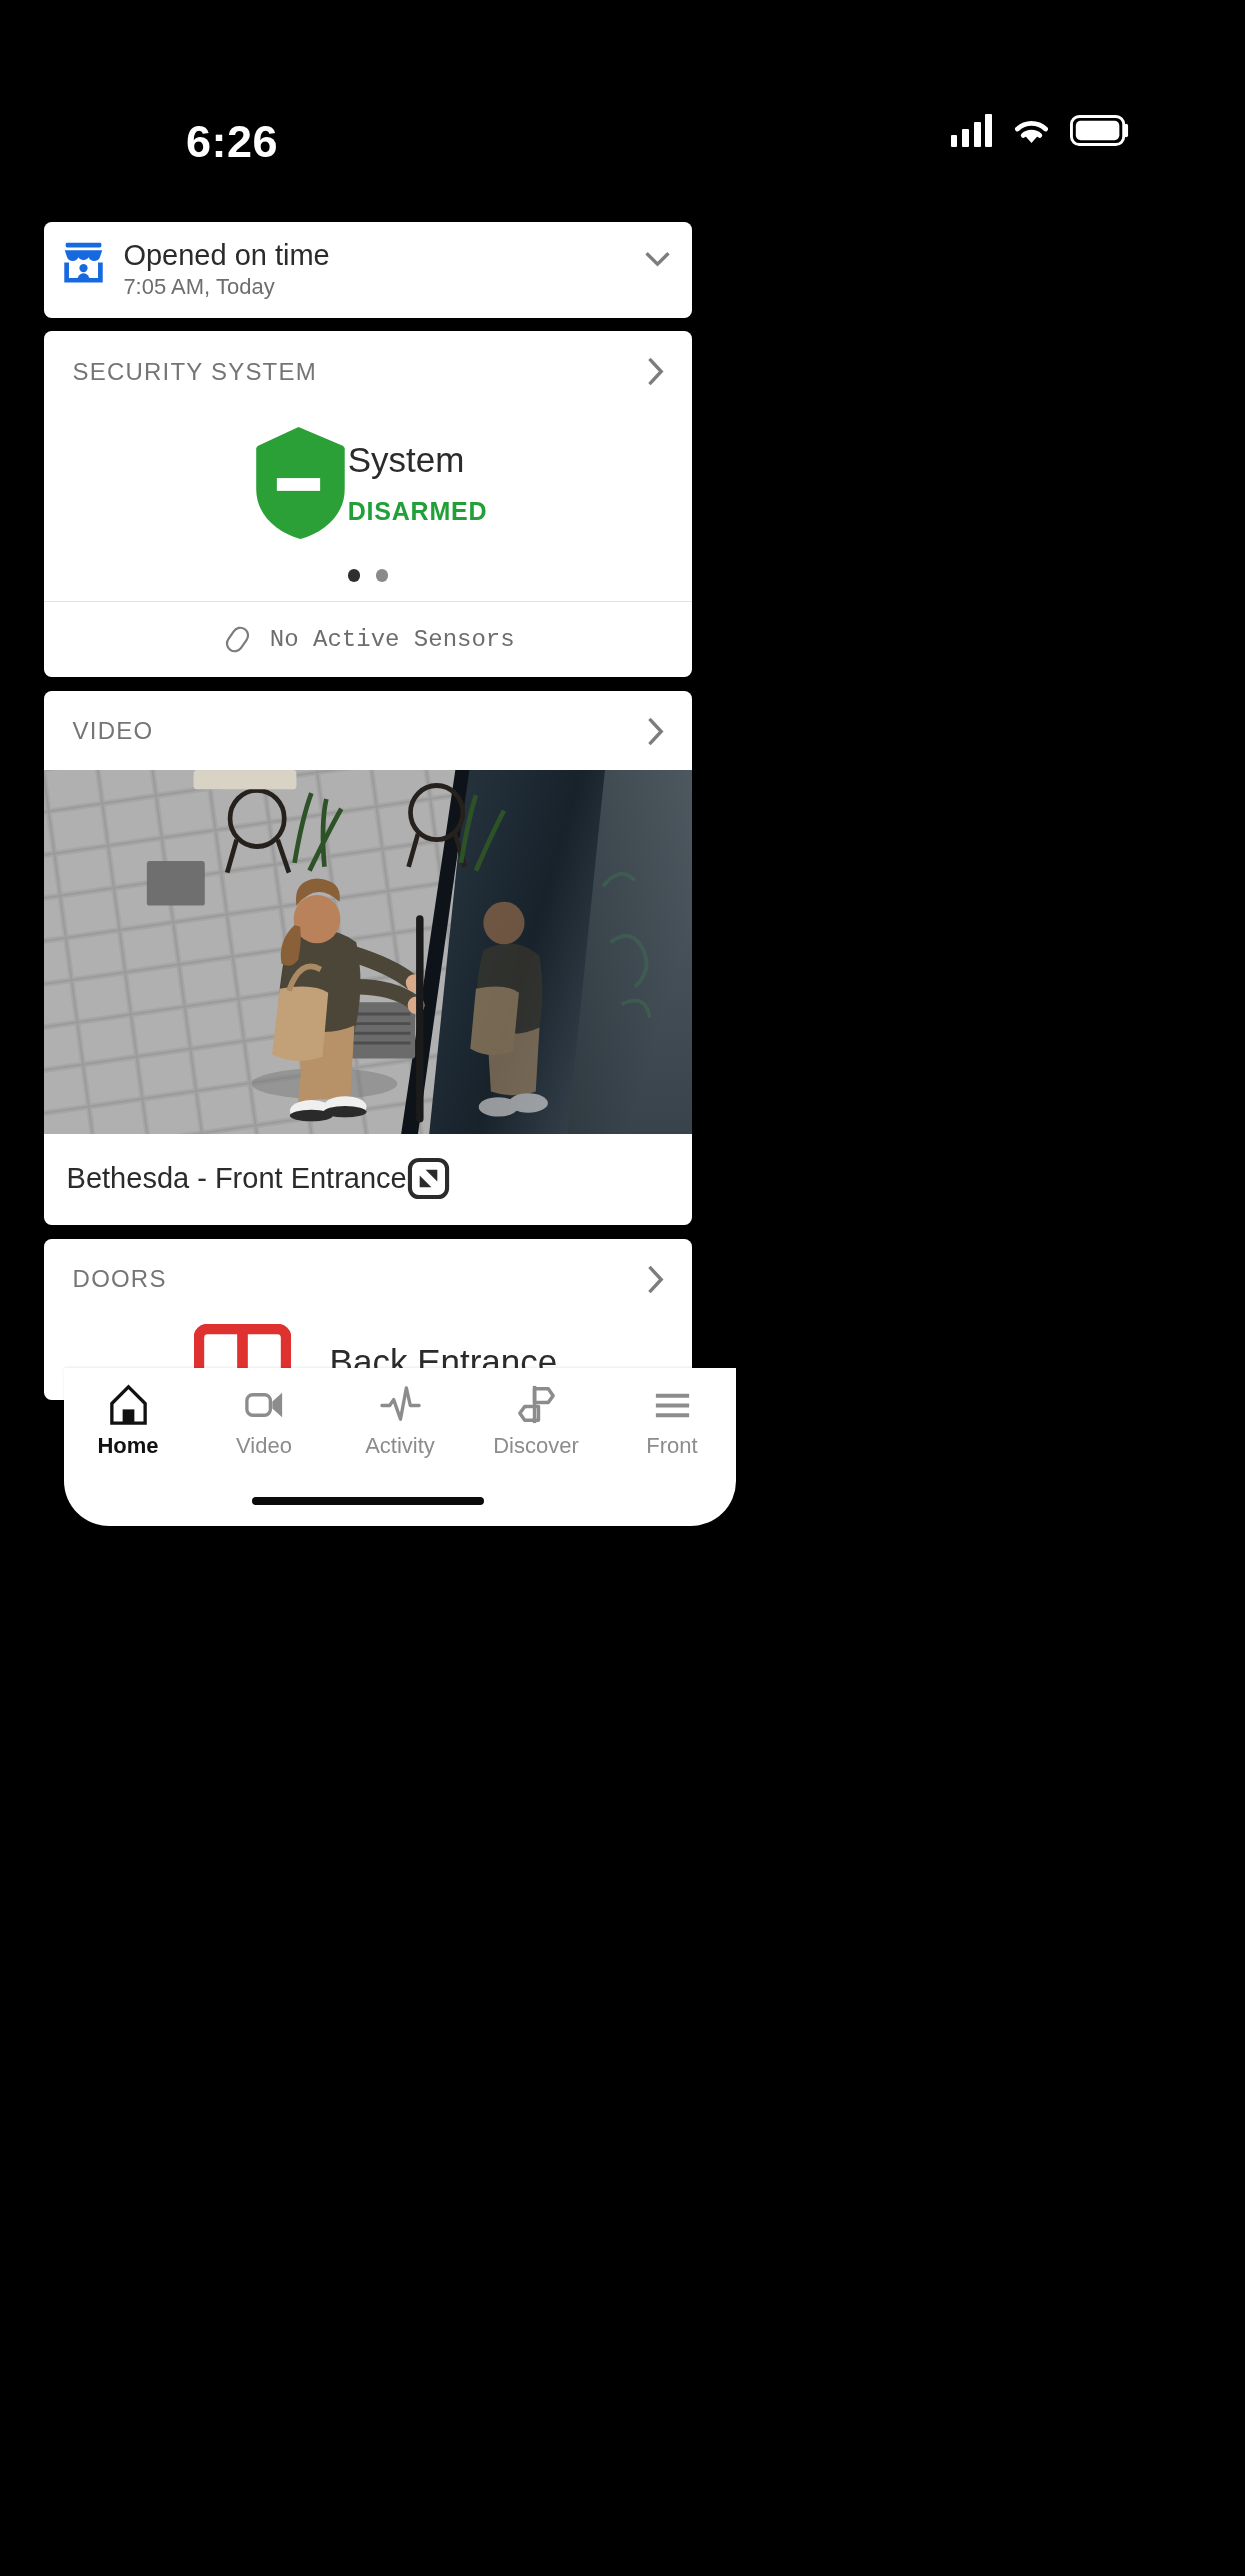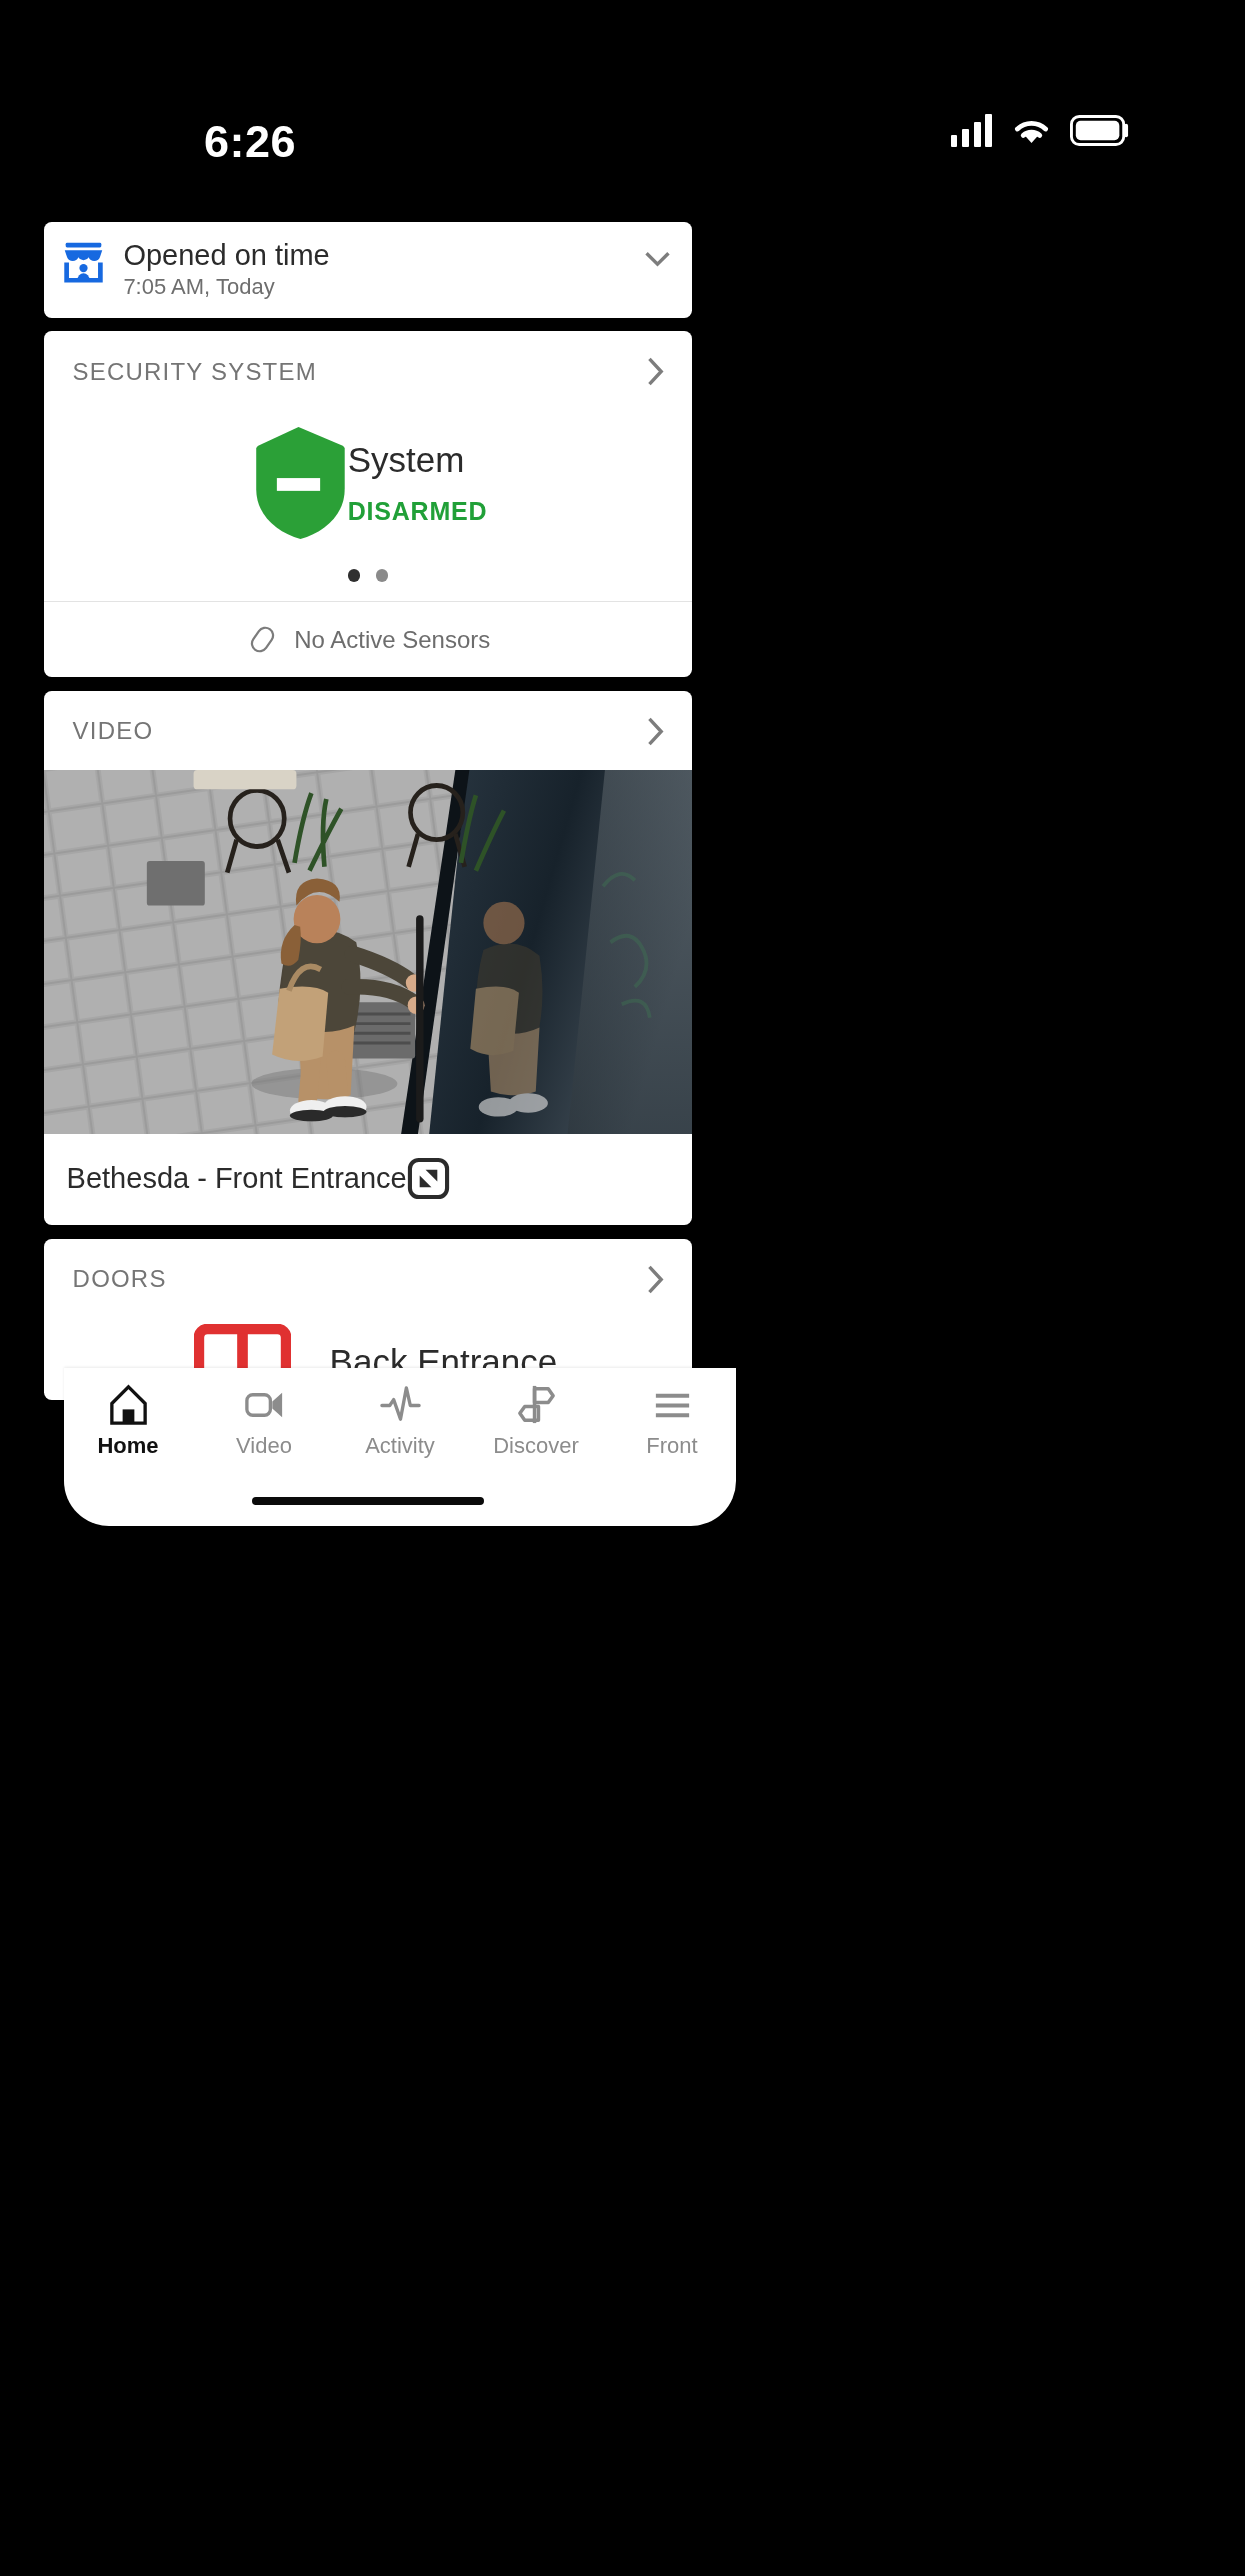--- a/index.html
+++ b/index.html
@@ -14,21 +14,21 @@
     width: 1246px; height: 2576px;
     background: #000;
   }
 
   
   #statusbar {
     position: absolute; top: 0; left: 0; width: 1246px; height: 194px;
     background: #000;
   }
   #status-time {
-    position: absolute; left: 204px; top: 116px;
+    position: absolute; left: 186px; top: 116px;
     color: #fff; font-size: 45px; font-weight: 700;
     letter-spacing: 0.5px;
   }
   #status-right {
     position: absolute; right: 116px; top: 114px;
     display: flex; align-items: center; gap: 17.4px;
   }
   .sig-bars { display: flex; align-items: flex-end; gap: 4.8px; height: 33px; }
   .sig-bars i { display: block; width: 6.8px; background: #fff; border-radius: 1px; }
   .sig-bars i:nth-child(1) { height: 11.6px; }
@@ -80,20 +80,21 @@
   #sys-name { font-size: 35px; color: #2b2b2b; line-height: 1.1; }
   #sys-state { font-size: 25px; font-weight: 700; letter-spacing: 0.8px; margin-top: 17px; }
   #dots { display: flex; justify-content: center; gap: 15.5px; padding: 21px 0 19.4px 0; }
   #dots span { width: 12.6px; height: 12.6px; border-radius: 50%; display: block; }
   .dot-on { background: #2f2f2f; }
   .dot-off { background: #8a8a8a; }
   #sensors-row {
     border-top: 1px solid #e3e3e3;
     display: flex; align-items: center; justify-content: center; gap: 15.5px;
     padding: 21px 0 21px 0;
+    font-family: Liberation Mono, monospace;
   }
   #sensors-row .lbl { font-size: 24px; color: #6d6d6d; }
 
   
   #cam-image {
     position: relative; width: 100%; height: 364px; overflow: hidden;
     background: #8d8d8d;
   }
   #cam-label {
     display: flex; align-items: center; 

